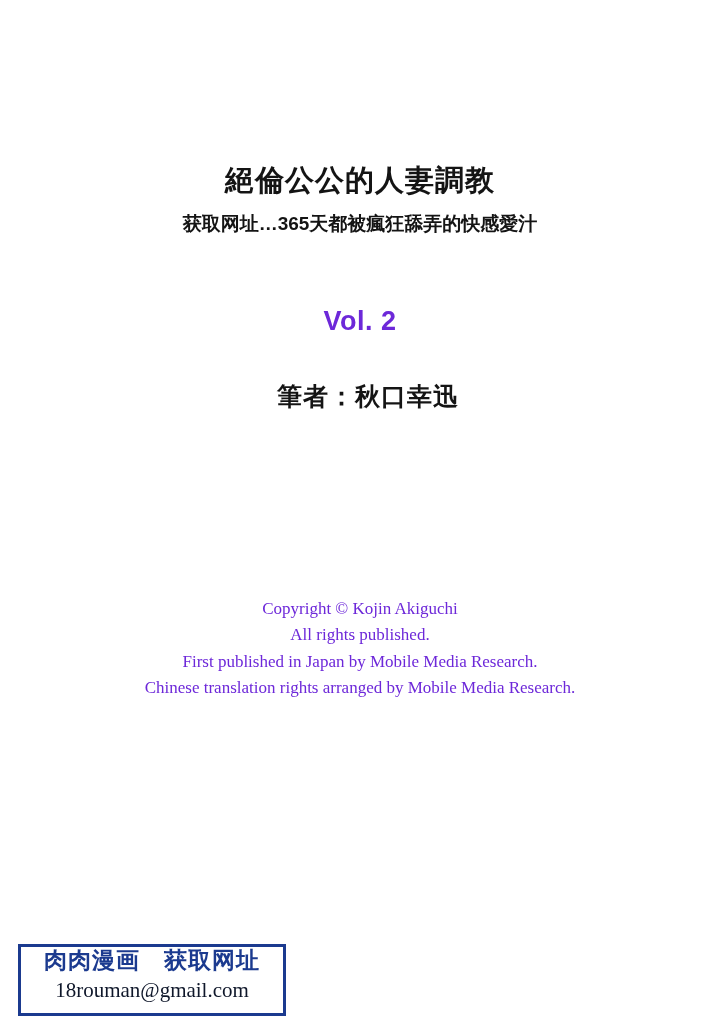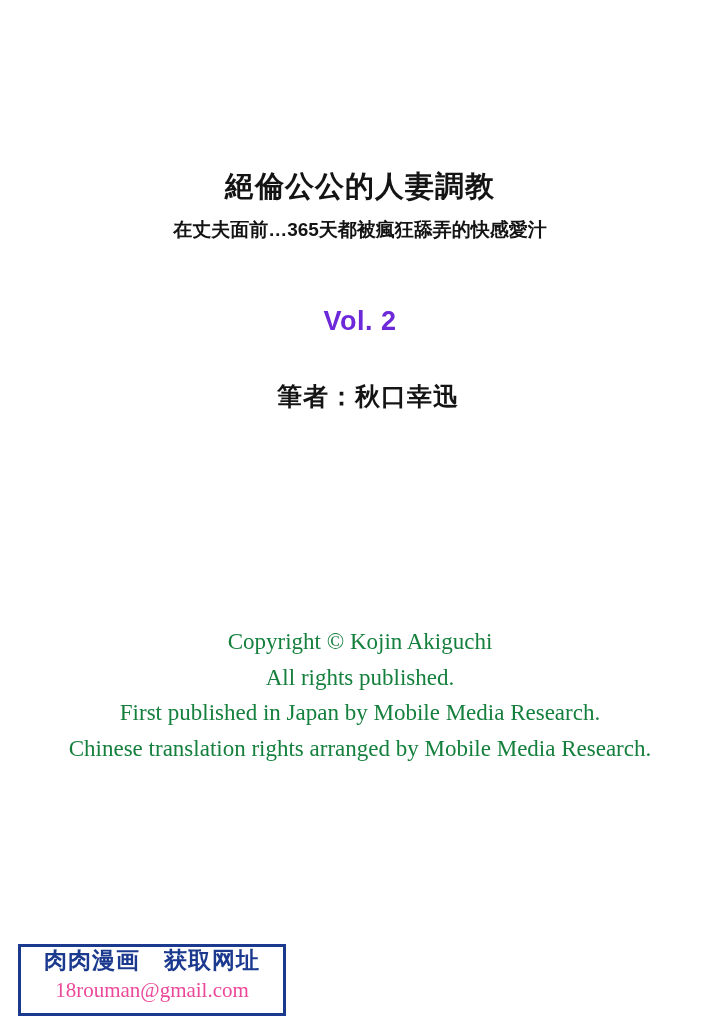--- a/index.html
+++ b/index.html
@@ -29,21 +29,21 @@
     top: 160px;
     text-align: center;
   }
 
   .main-title {
     font-size: 29px;
     font-weight: bold;
     letter-spacing: 1px;
     color: #141414;
     line-height: 1.25;
-    margin: 8px 0 14px 0;
+    margin: 2px 0 14px 0;
   }
 
   .subtitle {
     font-size: 19px;
     font-weight: bold;
     color: #141414;
     letter-spacing: 0px;
     margin: 0;
     line-height: 1.3;
   }
@@ -69,25 +69,25 @@
     font-size: 25px;
     font-weight: bold;
     color: #141414;
     letter-spacing: 1px;
   }
 
   .copyright-block {
     position: absolute;
     left: 0;
     right: 0;
-    top: 624px;
+    top: 596px;
     text-align: center;
     font-family: "Liberation Serif", serif;
-    font-size: 23px;
-    color: #15803d;
+    font-size: 17px;
+    color: #6d28d9;
     line-height: 1.55;
   }
   .copyright-block div {
     white-space: nowrap;
   }
 
   .watermark {
     position: absolute;
     left: 18px;
     bottom: 0;
@@ -103,33 +103,33 @@
     font-size: 23px;
     font-weight: bold;
     color: #1b3a8f;
     letter-spacing: 1px;
     line-height: 1.2;
   }
   .watermark-bottom {
     text-align: center;
     font-family: "Liberation Serif", serif;
     font-size: 21px;
-    color: #ec4899;
+    color: #0f172a;
     line-height: 1.25;
     margin-top: 2px;
   }
 </style>
 </head>
 <body>
 
 <div class="page">
 
   <div class="title-block">
     <h1 class="main-title">絕倫公公的人妻調教</h1>
-    <p class="subtitle">在丈夫面前…365天都被瘋狂舔弄的快感愛汁</p>
+    <p class="subtitle">获取网址…365天都被瘋狂舔弄的快感愛汁</p>
   </div>
 
   <div class="volume">Vol. 2</div>
 
   <div class="author">筆者：秋口幸迅</div>
 
   <div class="copyright-block">
     <div>Copyright © Kojin Akiguchi</div>
     <div>All rights published.</div>
     <div>First published in Japan by Mobile Media Research.</div>

